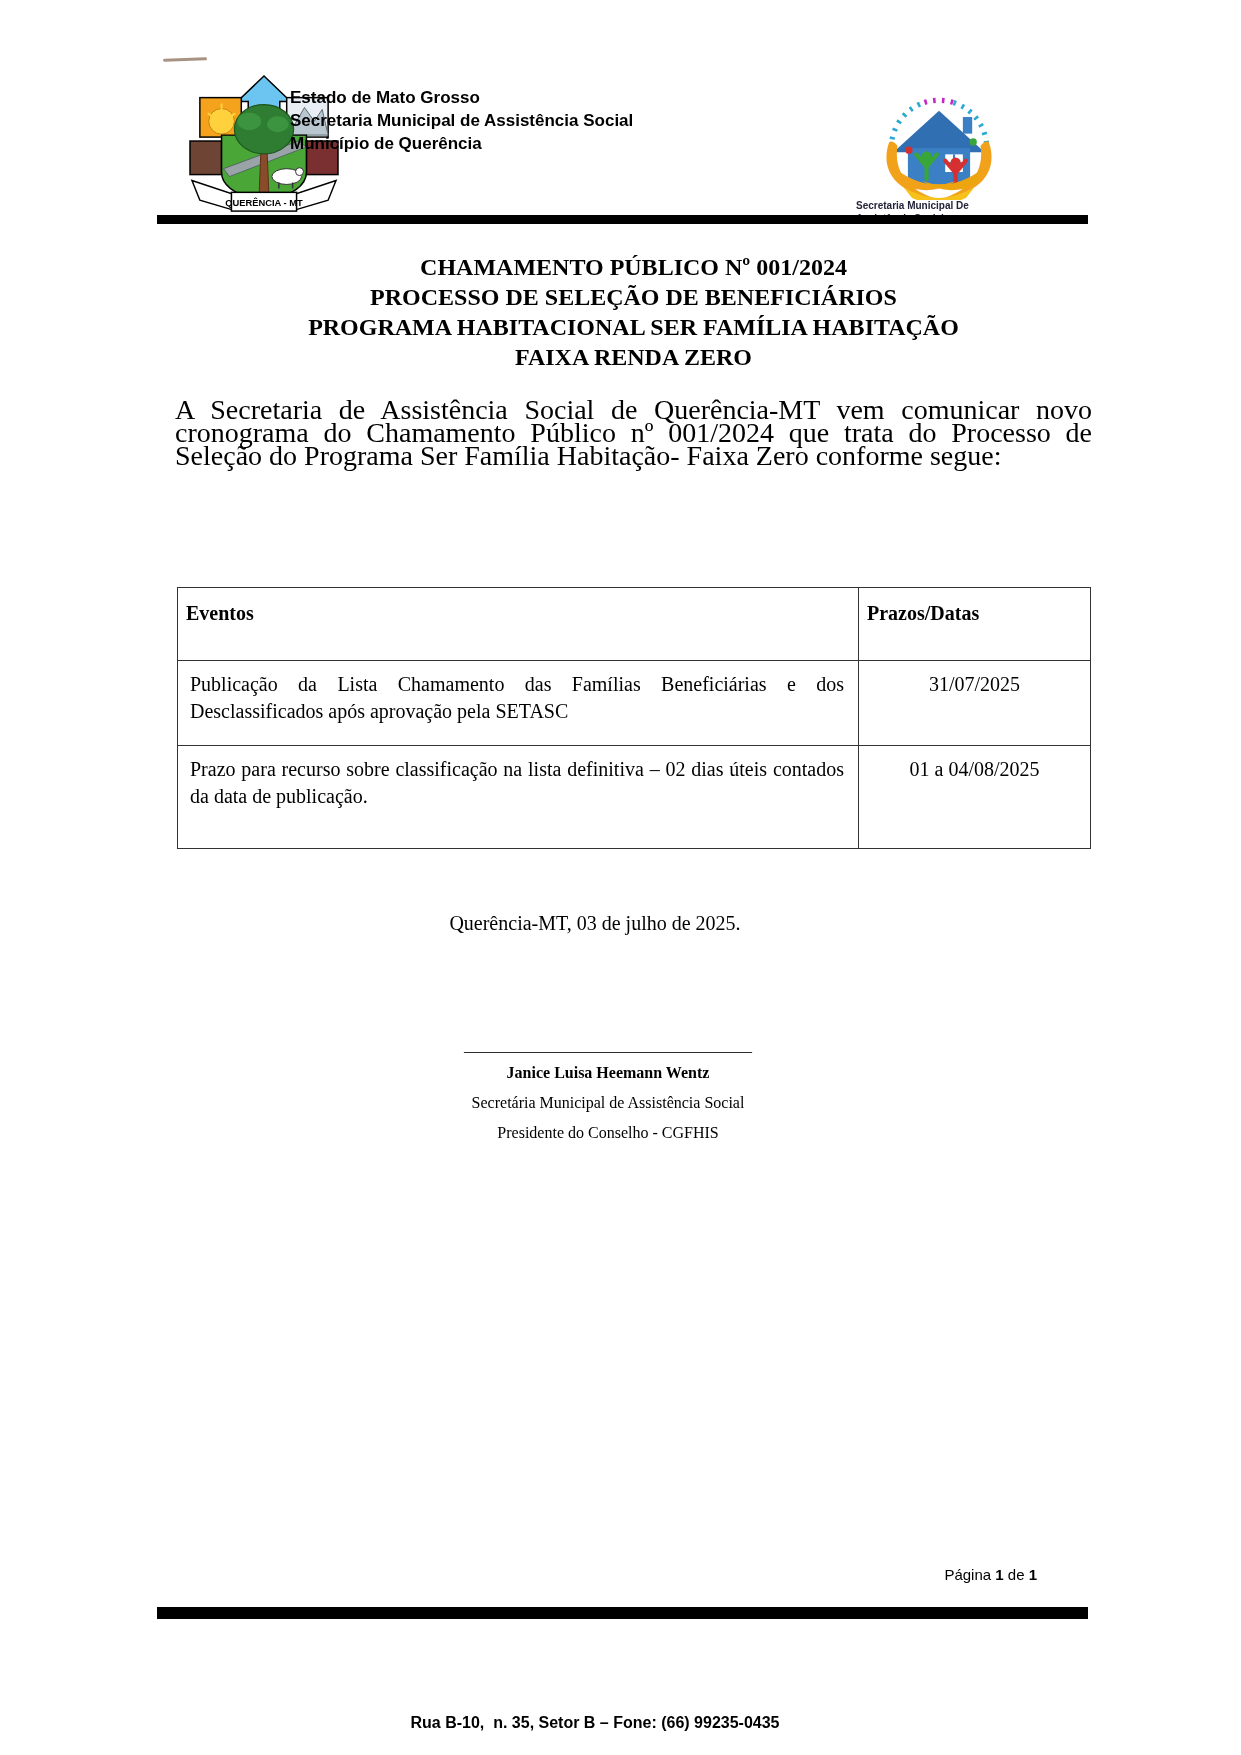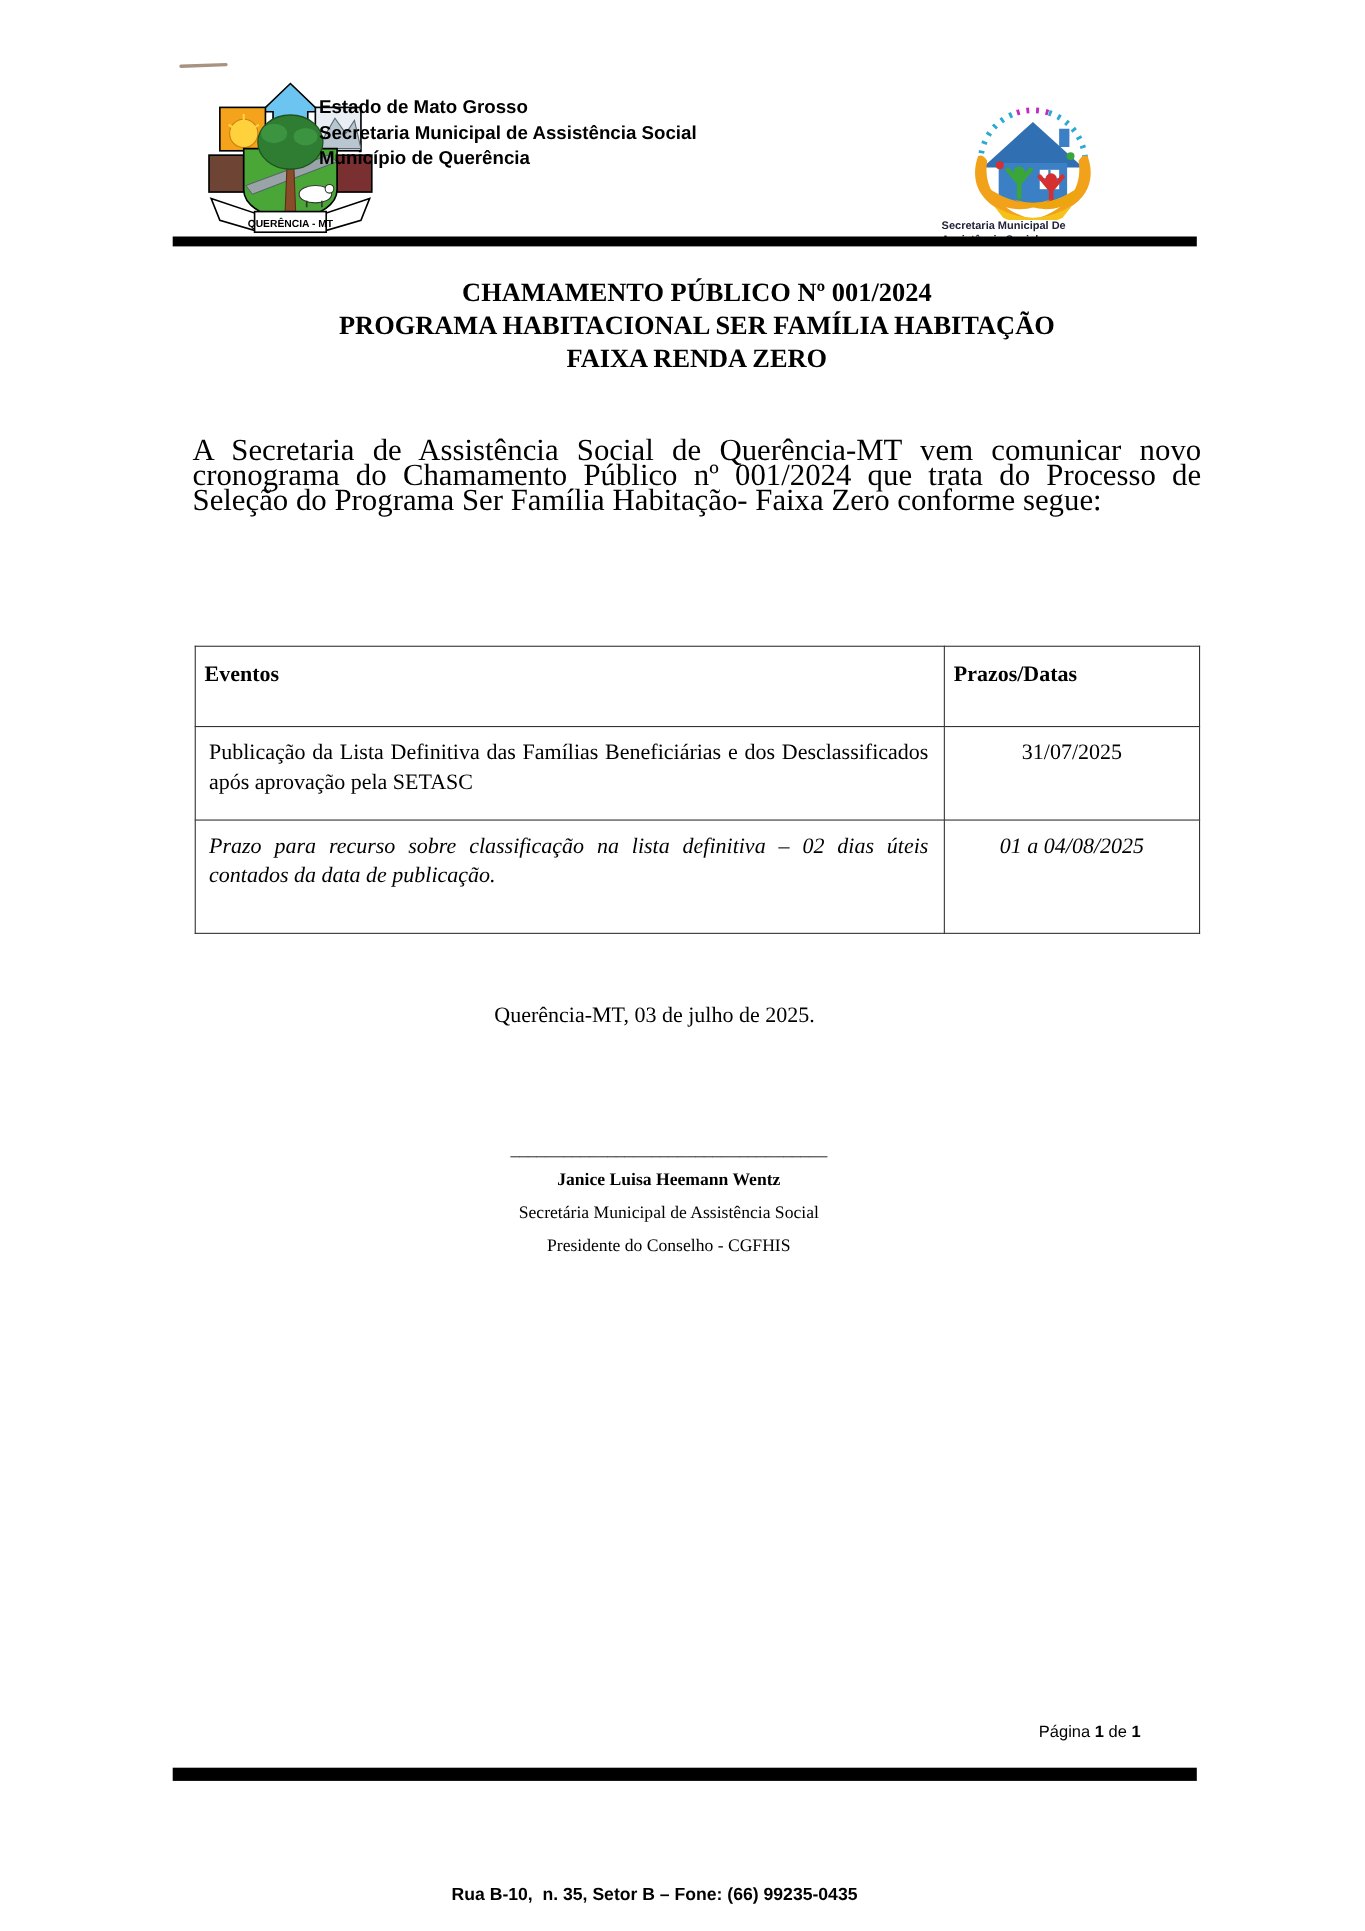--- a/index.html
+++ b/index.html
@@ -31,21 +31,21 @@
 
   
   .sched{left:177px;top:587px;border-collapse:collapse;table-layout:fixed;}
   .sched td,.sched th{border:1.5px solid #333;font-size:20px;vertical-align:top;line-height:27px;}
   .sched th{font-weight:bold;text-align:left;padding:12px 8px 0 8px;height:73px;box-sizing:border-box;}
   .col-evento{width:681px;}
   .col-prazo{width:232px;}
   .sched td.evento{text-align:justify;padding:10px 14px 0 12px;}
   .sched td.prazo{text-align:center;padding:10px 4px 14px 4px;}
   .row-1 td{height:85px;box-sizing:border-box;}
-  .row-2 td{height:103px;box-sizing:border-box;font-style:italic;}
+  .row-2 td{height:103px;box-sizing:border-box;}
 
   
   .dateline{left:175px;top:912px;width:840px;text-align:center;font-size:20px;}
   .signature{left:188px;top:1034px;width:840px;text-align:center;font-size:16px;line-height:30px;}
   .signature .sig-rule{letter-spacing:0;line-height:24px;}
   .signature .sig-name{font-weight:bold;}
 
   
   .page-num{left:175px;top:1566px;width:862px;text-align:right;
     font-family:"Liberation Sans","DejaVu Sans",sans-serif;font-size:15px;color:#000;}
@@ -148,38 +148,39 @@
   </svg>
   <div class="abs sec-caption">
     <div>Secretaria Municipal De</div>
     <div>Assistência Social</div>
   </div>
 
   <div class="abs rule rule-top"></div>
 
   <div class="abs doc-title">
     <div>CHAMAMENTO PÚBLICO Nº 001/2024</div>
+    <div>PROCESSO DE SELEÇÃO DE BENEFICIÁRIOS</div>
     <div>PROGRAMA HABITACIONAL SER FAMÍLIA HABITAÇÃO</div>
     <div>FAIXA RENDA ZERO</div>
   </div>
 
   <div class="abs intro">A Secretaria de Assistência Social de Querência-MT vem comunicar novo cronograma do Chamamento Público nº 001/2024 que trata do Processo de Seleção do Programa Ser Família Habitação- Faixa Zero conforme segue:</div>
 
   <table class="abs sched">
     <colgroup>
         <col class="col-evento">
         <col class="col-prazo">
       </colgroup>
     <tbody>
         <tr>
       <th>Eventos</th>
       <th>Prazos/Datas</th>
     </tr>
     <tr class="row-1">
-      <td class="evento">Publicação da Lista Definitiva das Famílias Beneficiárias e dos Desclassificados após aprovação pela SETASC</td>
+      <td class="evento">Publicação da Lista Chamamento das Famílias Beneficiárias e dos Desclassificados após aprovação pela SETASC</td>
       <td class="prazo">31/07/2025</td>
     </tr>
     <tr class="row-2">
       <td class="evento">Prazo para recurso sobre classificação na lista definitiva – 02 dias úteis contados da data de publicação.</td>
       <td class="prazo">01 a 04/08/2025</td>
     </tr>
   </tbody>
     </table>
 
   <div class="abs dateline">Querência-MT, 03 de julho de 2025.</div>

